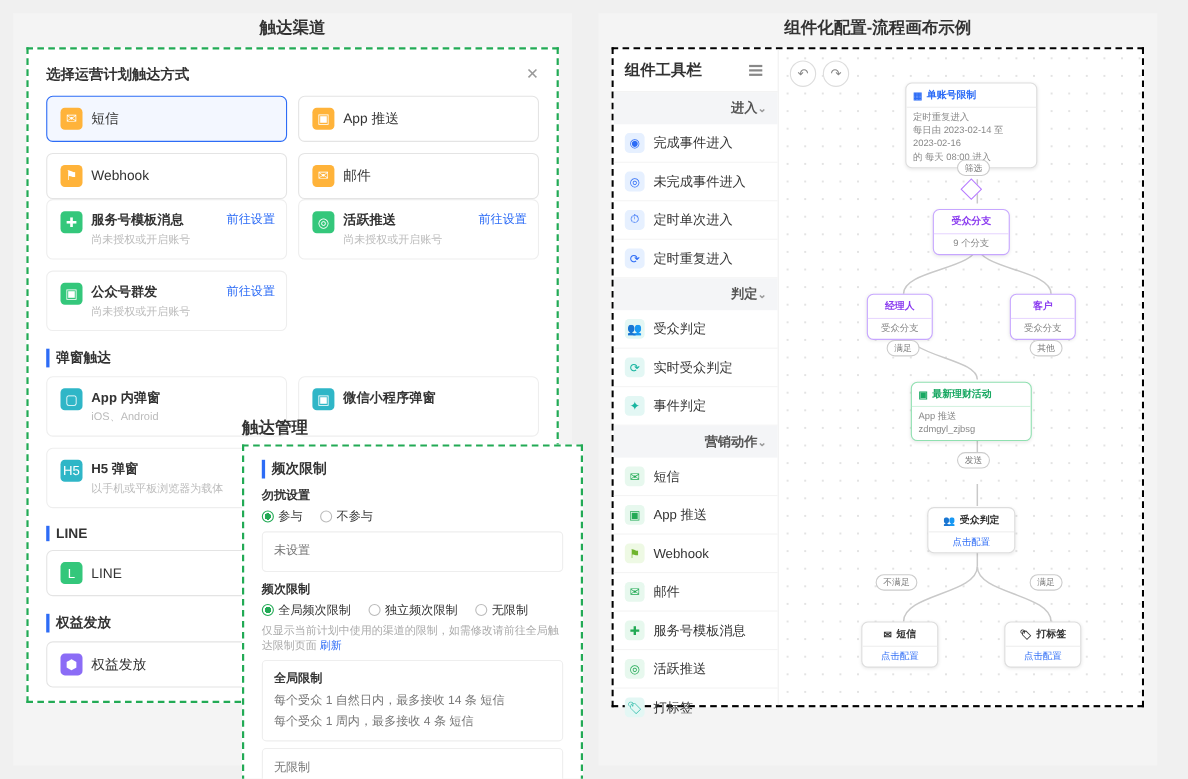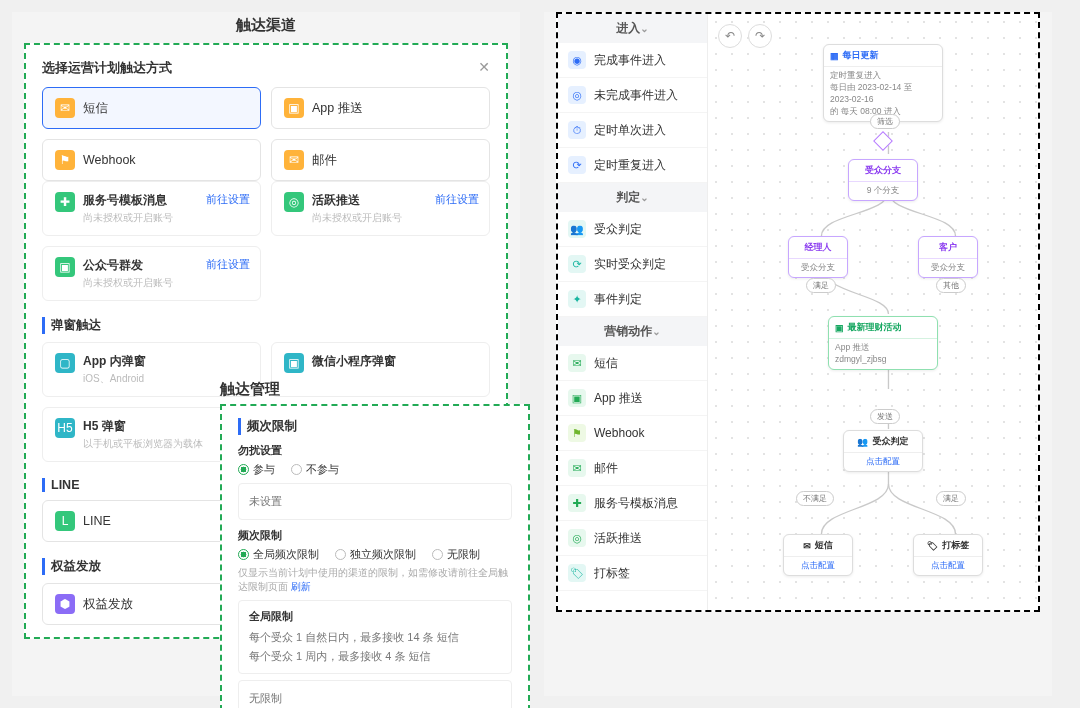--- a/index.html
+++ b/index.html
@@ -40,21 +40,21 @@
   .dot.on{border-color:#22aa55;background:radial-gradient(circle,#22aa55 0 45%,transparent 48%);}
   .tip{font-size:10px;color:#aaa;margin-top:4px;}
   .tip a{color:#2d6cf6;text-decoration:none;}
   .rule-card{border:1px solid #eee;border-radius:4px;padding:8px 10px;margin-top:6px;font-size:11px;background:#fff;}
   .rule-card .rt{font-weight:600;margin-bottom:4px;}
   .rule-card .rl{color:#777;line-height:1.7;}
   
   .right-dash{margin:0 12px;height:600px;display:flex;}
   .toolbar{width:150px;border-right:1px solid #eee;background:#fff;display:flex;flex-direction:column;}
   .tb-head{display:flex;align-items:center;justify-content:space-between;padding:10px 10px;font-weight:700;font-size:14px;border-bottom:1px solid #eee;}
-  .tb-group-h{background:#f4f5f7;padding:6px 10px;font-size:12px;font-weight:600;display:flex;justify-content:center;align-items:center;color:#555;}
+  .tb-group-h{background:#f4f5f7;padding:6px 10px;font-size:12px;font-weight:600;display:flex;justify-content:flex-end;align-items:center;color:#555;}
   .tb-item{padding:8px 10px;display:flex;align-items:center;gap:8px;font-size:12px;border-bottom:1px solid #f4f4f4;}
   .ti-ico{width:18px;height:18px;border-radius:4px;display:inline-flex;align-items:center;justify-content:center;font-size:11px;}
   .ti-ico.blue{background:#e6f0ff;color:#2d6cf6;}
   .ti-ico.cyan{background:#e3f7f4;color:#18b5a0;}
   .ti-ico.green{background:#e7f8ee;color:#22aa55;}
   .ti-ico.lime{background:#eef9e4;color:#6fb52d;}
   .chev{color:#999;font-size:10px;}
   .canvas{flex:1;position:relative;background:
     radial-gradient(circle,#e3e3e3 0.8px,transparent 0.8px) 0 0/16px 16px,
     #fff;overflow:hidden;}
@@ -229,24 +229,29 @@
           <div class="rl">每个受众 1 周内，最多接收 4 条 短信</div>
         </div>
         <div class="rule-card">
           <div class="rl">无限制</div>
         </div>
       </div>
     </div>
   </div>
 
   <div class="half">
+    <h3 class="sec-title">组件化配置-流程画布示例</h3>
 
     <div class="dashed-box black right-dash">
 
       <div class="toolbar">
+        <div class="tb-head">
+          <span>组件工具栏</span>
+          <span class="collapse-ico"></span>
+        </div>
         <div class="tb-group-h">
             <span>进入</span>
             <span class="chev">⌄</span>
           </div>
         <div class="tb-item">
             <span class="ti-ico blue">◉</span>
             <span>完成事件进入</span>
           </div>
         <div class="tb-item">
             <span class="ti-ico blue">◎</span>
@@ -329,21 +334,21 @@
           <path d="M175 350 V375"></path>
           <path d="M175 395 V415"></path>
           <path d="M175 450 V470"></path>
           <path d="M175 470 C175 495 110 495 110 520"></path>
           <path d="M175 470 C175 495 240 495 240 520"></path>
         </svg>
 
         <div class="node blue" style="left:115px;top:30px;width:120px;">
           <div class="nt">
               <span>▦</span>
-              <span>每日更新</span>
+              <span>单账号限制</span>
             </div>
           <div class="nb">
             <div>定时重复进入</div>
             <div>每日由 2023-02-14 至 2023-02-16</div>
             <div>的 每天 08:00 进入</div>
           </div>
         </div>
         <div class="pill" style="left:162px;top:100px;">筛选</div>
         <div class="diamond" style="left:168px;top:120px;"></div>
 
@@ -366,21 +371,21 @@
         <div class="node green" style="left:120px;top:302px;width:110px;">
           <div class="nt">
               <span>▣</span>
               <span>最新理财活动</span>
             </div>
           <div class="nb">
             <div>App 推送</div>
             <div>zdmgyl_zjbsg</div>
           </div>
         </div>
-        <div class="pill" style="left:162px;top:395px;">发送</div>
+        <div class="pill" style="left:162px;top:366px;">发送</div>
 
         <div class="node" style="left:135px;top:416px;width:80px;text-align:center;">
           <div class="nt" style="justify-content:center;">
               <span>👥</span>
               <span>受众判定</span>
             </div>
           <div class="nb"><span class="alink">点击配置</span></div>
         </div>
         <div class="pill" style="left:88px;top:477px;">不满足</div>
         <div class="pill" style="left:228px;top:477px;">满足</div>

